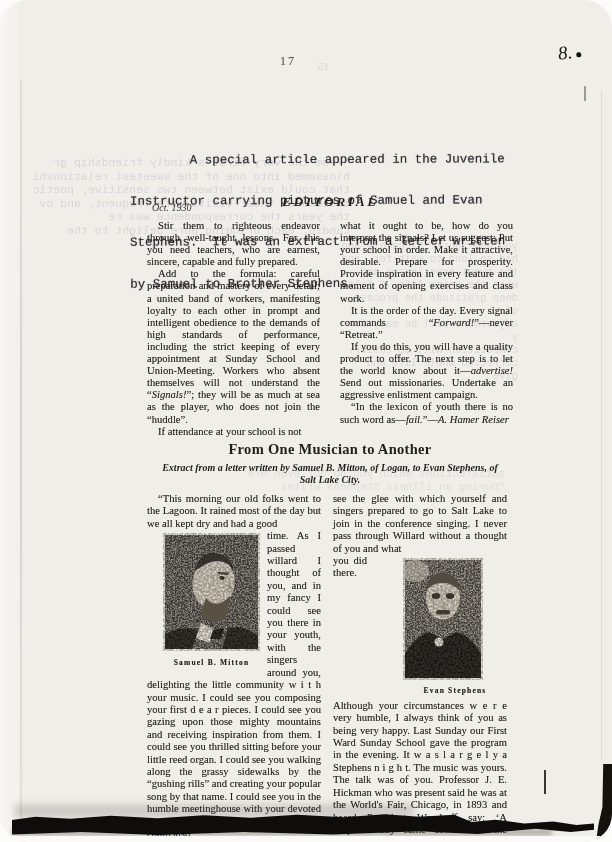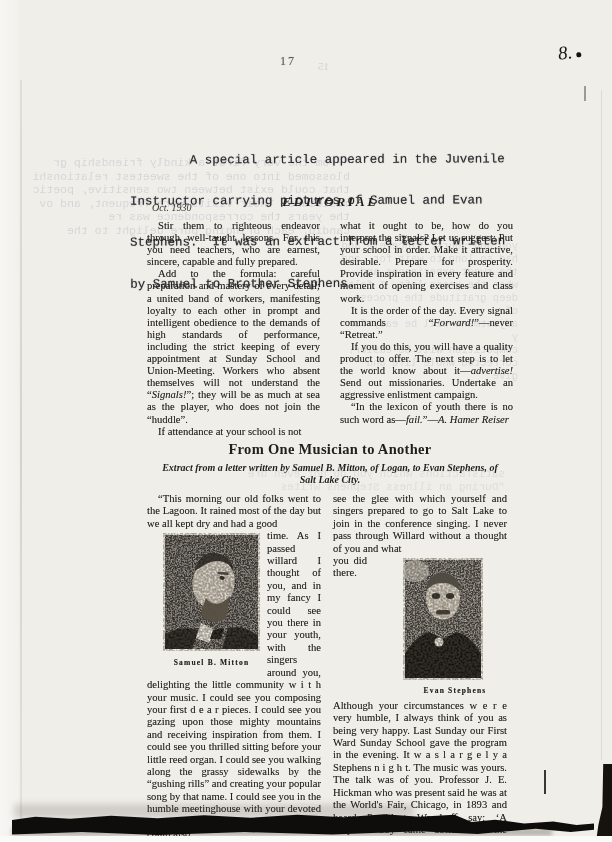--- a/index.html
+++ b/index.html
@@ -1,17 +1,17 @@
 <!DOCTYPE html>
 <html><head>
 <meta charset="utf-8">
 <style>
   html,body{margin:0;padding:0;background:#fbfbfa;}
   .page{position:relative;width:612px;height:842px;background:#f0eee8;overflow:hidden;
-        font-family:"Liberation Serif",serif;color:#211f1c;}
+        font-family:"Liberation Serif",serif;color:#211f1c;border-radius:28px;}
   
   .strip-left{position:absolute;left:0;top:0;width:19px;height:842px;
               background:linear-gradient(90deg,#f7f6f3,#f3f1ec);}
   .edge-line{position:absolute;left:20px;top:80px;width:2px;height:748px;
              background:linear-gradient(180deg,rgba(140,150,165,.18),rgba(140,150,165,.30),rgba(140,150,165,.15));}
   .edge-line-r{position:absolute;left:601px;top:90px;width:1px;height:670px;background:rgba(120,120,125,.16);}
   .strip-bottom{position:absolute;left:0;top:836px;width:612px;height:6px;background:#fafaf9;}
 
   
   .folio{position:absolute;left:280px;top:54px;font-size:12px;letter-spacing:2px;color:#3c3a36;

